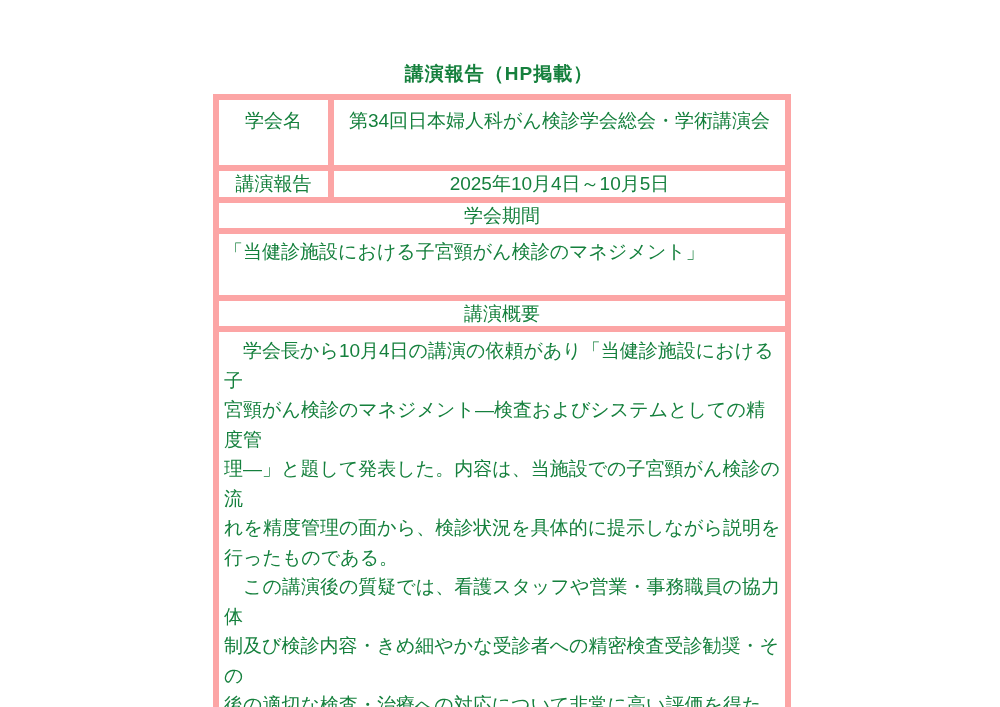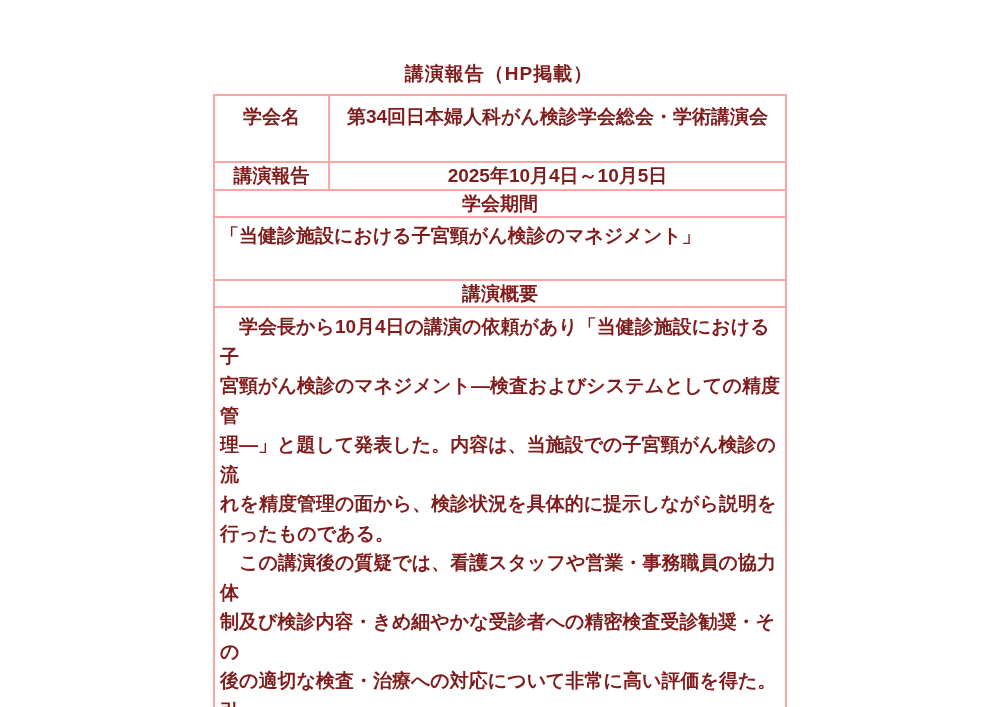--- a/index.html
+++ b/index.html
@@ -5,21 +5,21 @@
   html, body {
     margin: 0;
     padding: 0;
     background: #ffffff;
   }
   .page {
     position: relative;
     width: 1000px;
     height: 707px;
     background: #ffffff;
-    color: #7f1d1d;
+    color: #15803d;
     font-family: "Liberation Sans", "DejaVu Sans", sans-serif;
     font-weight: 700;
     overflow: hidden;
   }
   .doc-title {
     position: absolute;
     top: 61px;
     left: 213px;
     width: 572px;
     text-align: center;
@@ -28,23 +28,23 @@
   }
   table.report {
     position: absolute;
     top: 94px;
     left: 213px;
     width: 572px;
     border-collapse: collapse;
     table-layout: fixed;
   }
   table.report td {
-    border: 2px solid #fca5a5;
+    border: 6px solid #fca5a5;
     font-size: 19px;
-    font-weight: 700;
+    font-weight: 400;
     padding: 0 5px;
     overflow: hidden;
   }
   col.label-col { width: 115px; }
   col.value-col { width: 457px; }
 
   tr.row-name td {
     height: 58px;
     vertical-align: top;
     padding-top: 7px;

